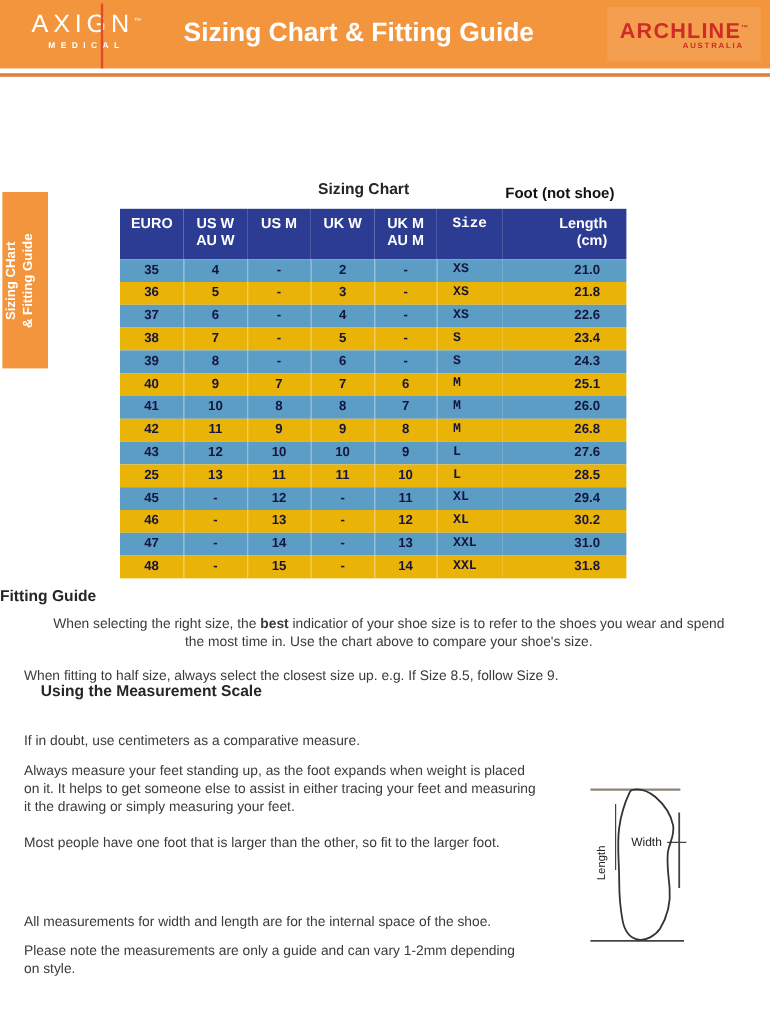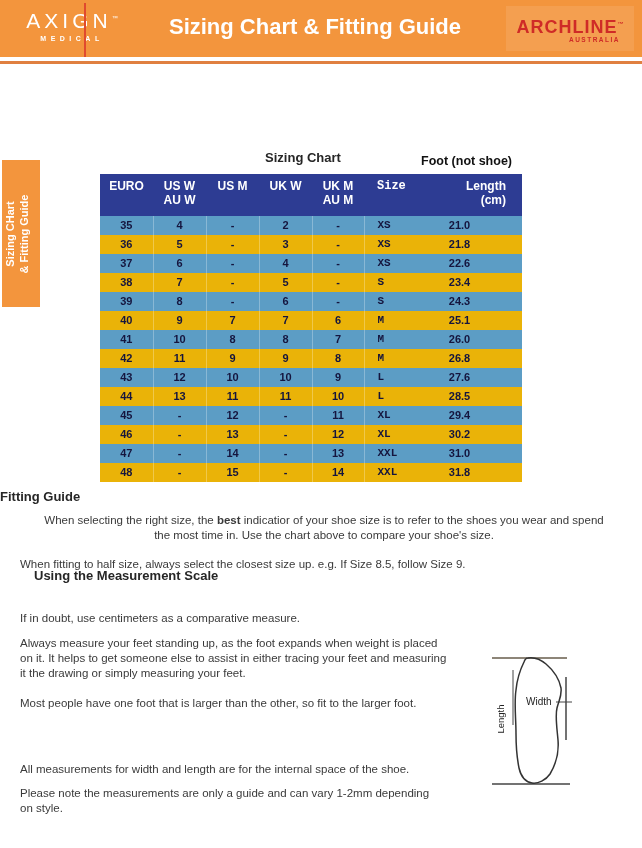--- a/index.html
+++ b/index.html
@@ -5,21 +5,21 @@
   html,body { margin:0; padding:0; background:#ffffff; }
   body { width:642px; height:848px; position:relative; font-family:"Liberation Sans", sans-serif; overflow:hidden; }
 
   
   .header { position:absolute; left:0; top:0; width:642px; height:57px; background:#F3953D; }
   .axign-logo { position:absolute; left:26px; top:6px; width:92px; height:46px; text-align:center; color:#fff; }
   .axign-name { font-size:21px; letter-spacing:4px; font-weight:normal; line-height:24px; }
   .axign-name sup { font-size:6px; letter-spacing:0; vertical-align:super; }
   .axign-sub { font-size:7px; letter-spacing:4.5px; font-weight:bold; margin-top:2px; }
   .axign-line { position:absolute; left:58px; top:-3px; width:2px; height:54px; background:#E04A2E; }
-  .header-title { position:absolute; left:130px; top:14px; width:370px; text-align:center; color:#fff; font-size:22px; font-weight:bold; }
+  .header-title { position:absolute; left:114px; top:14px; width:370px; text-align:center; color:#fff; font-size:22px; font-weight:bold; }
   .archline-logo { position:absolute; right:8px; top:6px; width:128px; height:45px; background:rgba(255,255,255,0.10); display:flex; flex-direction:column; align-items:center; justify-content:center; }
   .archline-name { color:#CF2B27; font-size:18px; font-weight:bold; letter-spacing:1px; line-height:18px; }
   .archline-name sup { font-size:6px; vertical-align:super; letter-spacing:0; }
   .archline-sub { color:#CF2B27; font-size:6.5px; font-weight:bold; letter-spacing:1.5px; align-self:flex-end; margin-right:14px; }
   .divider { position:absolute; left:0; top:61px; width:642px; height:3px; background:#E08040; }
 
   
   .side-tab { position:absolute; left:2px; top:160px; width:38px; height:147px; background:#F3953D; }
   .side-tab-text { position:absolute; width:147px; height:38px; left:-54.5px; top:54.5px; transform:rotate(-90deg); color:#fff; font-weight:bold; font-size:11px; line-height:14px; text-align:center; }
 
@@ -27,21 +27,21 @@
   .sizing-title { position:absolute; left:100px; top:150px; width:406px; text-align:center; font-weight:bold; font-size:13px; color:#262626; }
   .foot-label { position:absolute; left:396px; top:154px; width:116px; text-align:right; font-weight:bold; font-size:12.5px; color:#111; }
   .sizing-table { position:absolute; left:100px; top:174px; width:422px; border-collapse:collapse; table-layout:fixed; }
   .sizing-table th { background:#2D3C93; color:#fff; font-size:12px; font-weight:bold; height:37px; vertical-align:top; padding:5px 0 0 0; line-height:14px; text-align:center; }
   .sizing-table td { height:19px; font-size:11px; font-weight:bold; color:#15153E; text-align:center; line-height:19px; padding:0; }
   .sizing-table .row-a { background:#5C9DC5; }
   .sizing-table .row-b { background:#eab308; }
   .sizing-table td.c0, .sizing-table td.c1, .sizing-table td.c2, .sizing-table td.c3, .sizing-table td.c4 { border-right:1px solid rgba(255,255,255,0.28); }
   .sizing-table th.c5, .sizing-table td.c5 { text-align:left; padding-left:13px;font-family:Liberation Mono, monospace; }
   .sizing-table th.c6 { text-align:right; padding-right:16px; }
-  .sizing-table td.c6 { padding-right:22px; }
+  .sizing-table td.c6 { text-align:right; padding-right:22px; }
   .th-line2 { display:block; }
 
   
   .h-center { position:absolute; left:0; width:500px; text-align:left; font-weight:bold; font-size:13px; color:#262626; }
   .para { position:absolute; left:20px; font-size:11.5px; color:#3A3A3A; line-height:15px; white-space:pre-line; }
   #fitting-heading { top:489px; }
   #para1 { top:513px; width:608px;text-align:center; }
   #para2 { top:557px; width:608px; }
   #measure-heading { top:568px;margin-left:34px; }
   #m-para1 { top:611px; width:520px; }
@@ -178,21 +178,21 @@
       <tr class="row-a">
         <td class="c0">43</td>
         <td class="c1">12</td>
         <td class="c2">10</td>
         <td class="c3">10</td>
         <td class="c4">9</td>
         <td class="c5">L</td>
         <td class="c6">27.6</td>
       </tr>
       <tr class="row-b">
-        <td class="c0">44</td>
+        <td class="c0">25</td>
         <td class="c1">13</td>
         <td class="c2">11</td>
         <td class="c3">11</td>
         <td class="c4">10</td>
         <td class="c5">L</td>
         <td class="c6">28.5</td>
       </tr>
       <tr class="row-a">
         <td class="c0">45</td>
         <td class="c1">-</td>

